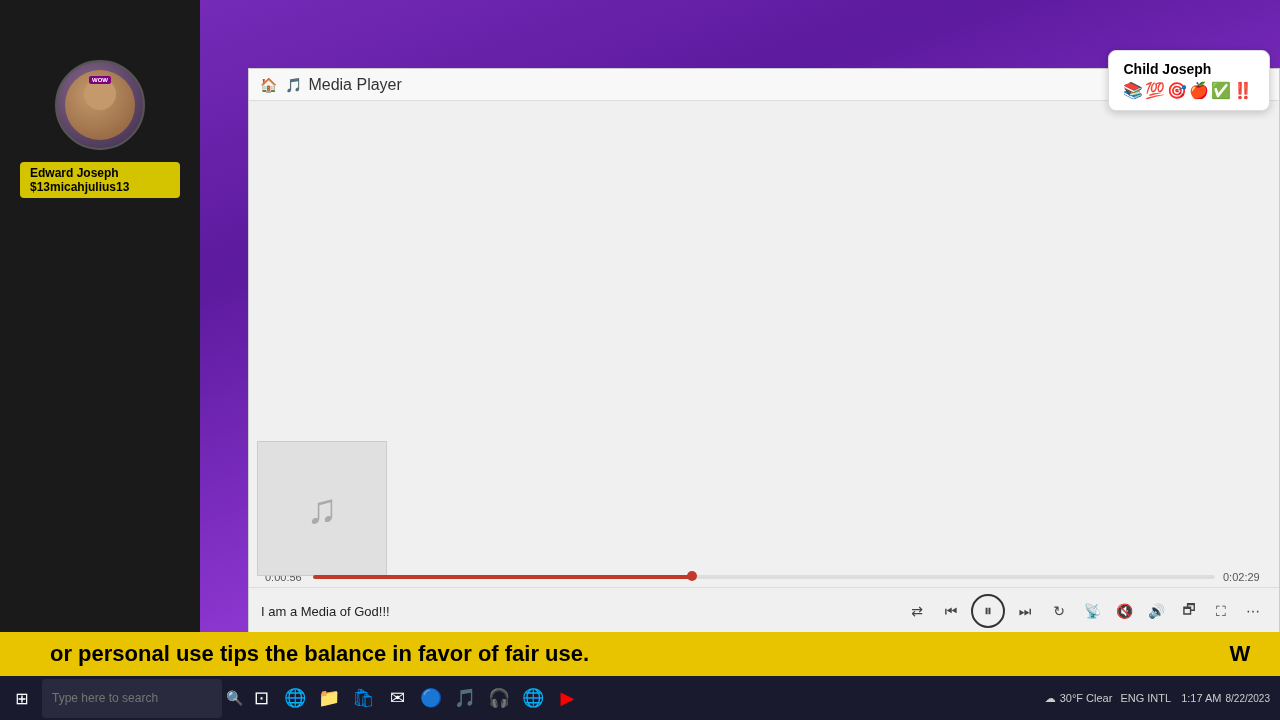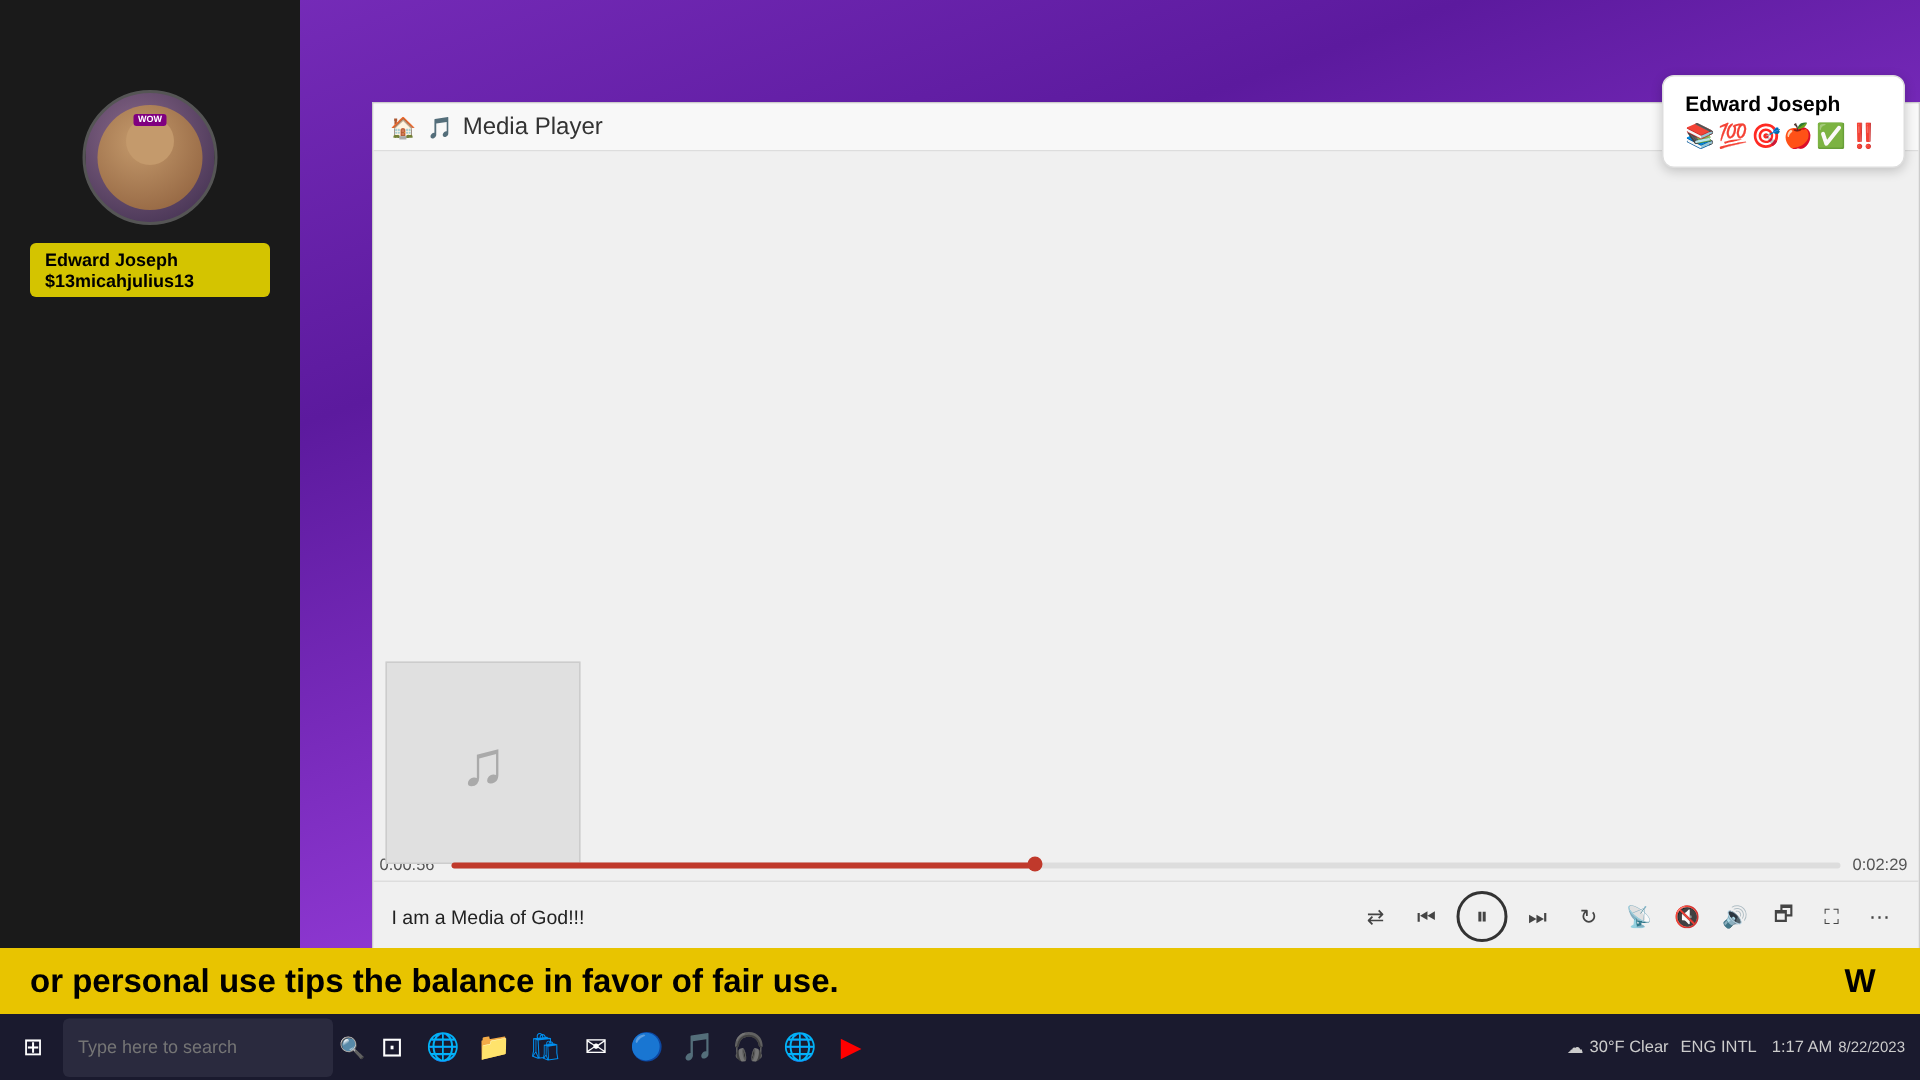--- a/index.html
+++ b/index.html
@@ -168,21 +168,21 @@
       align-items: center;
       justify-content: center;
     }
     .music-note-icon {
       font-size: 42px;
       color: #aaa;
     }
 
     
     .progress-area {
-      padding: 4px 4px;
+      padding: 4px 16px;
       background: #f0f0f0;
     }
     .progress-bar-container {
       display: flex;
       align-items: center;
       gap: 8px;
     }
     .time-label {
       font-size: 11px;
       color: #555;
@@ -327,20 +327,21 @@
       align-items: center;
       overflow: hidden;
       z-index: 40;
     }
     .ticker-text {
       font-size: 22px;
       font-weight: bold;
       color: #000;
       white-space: nowrap;
       padding-left: 20px;
+      margin-left: 30px;
     }
     .ticker-right {
       position: absolute;
       right: 0;
       top: 0;
       bottom: 0;
       width: 80px;
       background: #e8c400;
       display: flex;
       align-items: center;
@@ -371,21 +372,21 @@
 <div class="left-sidebar">
   <div class="sidebar-profile">
     <div class="avatar-circle">
       <div class="avatar-figure"></div>
     </div>
     <div class="sidebar-username">Edward Joseph $13micahjulius13</div>
   </div>
 </div>
 
 <div class="mention-card">
-  <div class="mention-name">Edward Joseph</div>
+  <div class="mention-name">Child Joseph</div>
   <div class="mention-emojis">📚💯🎯🍎✅‼️</div>
 </div>
 
 <div class="media-player-window">
   <div class="window-titlebar">
     <span class="home-icon-btn">🏠</span>
     <span class="titlebar-icon">🎵</span>
     <span class="titlebar-text">Media Player</span>
   </div>
 

